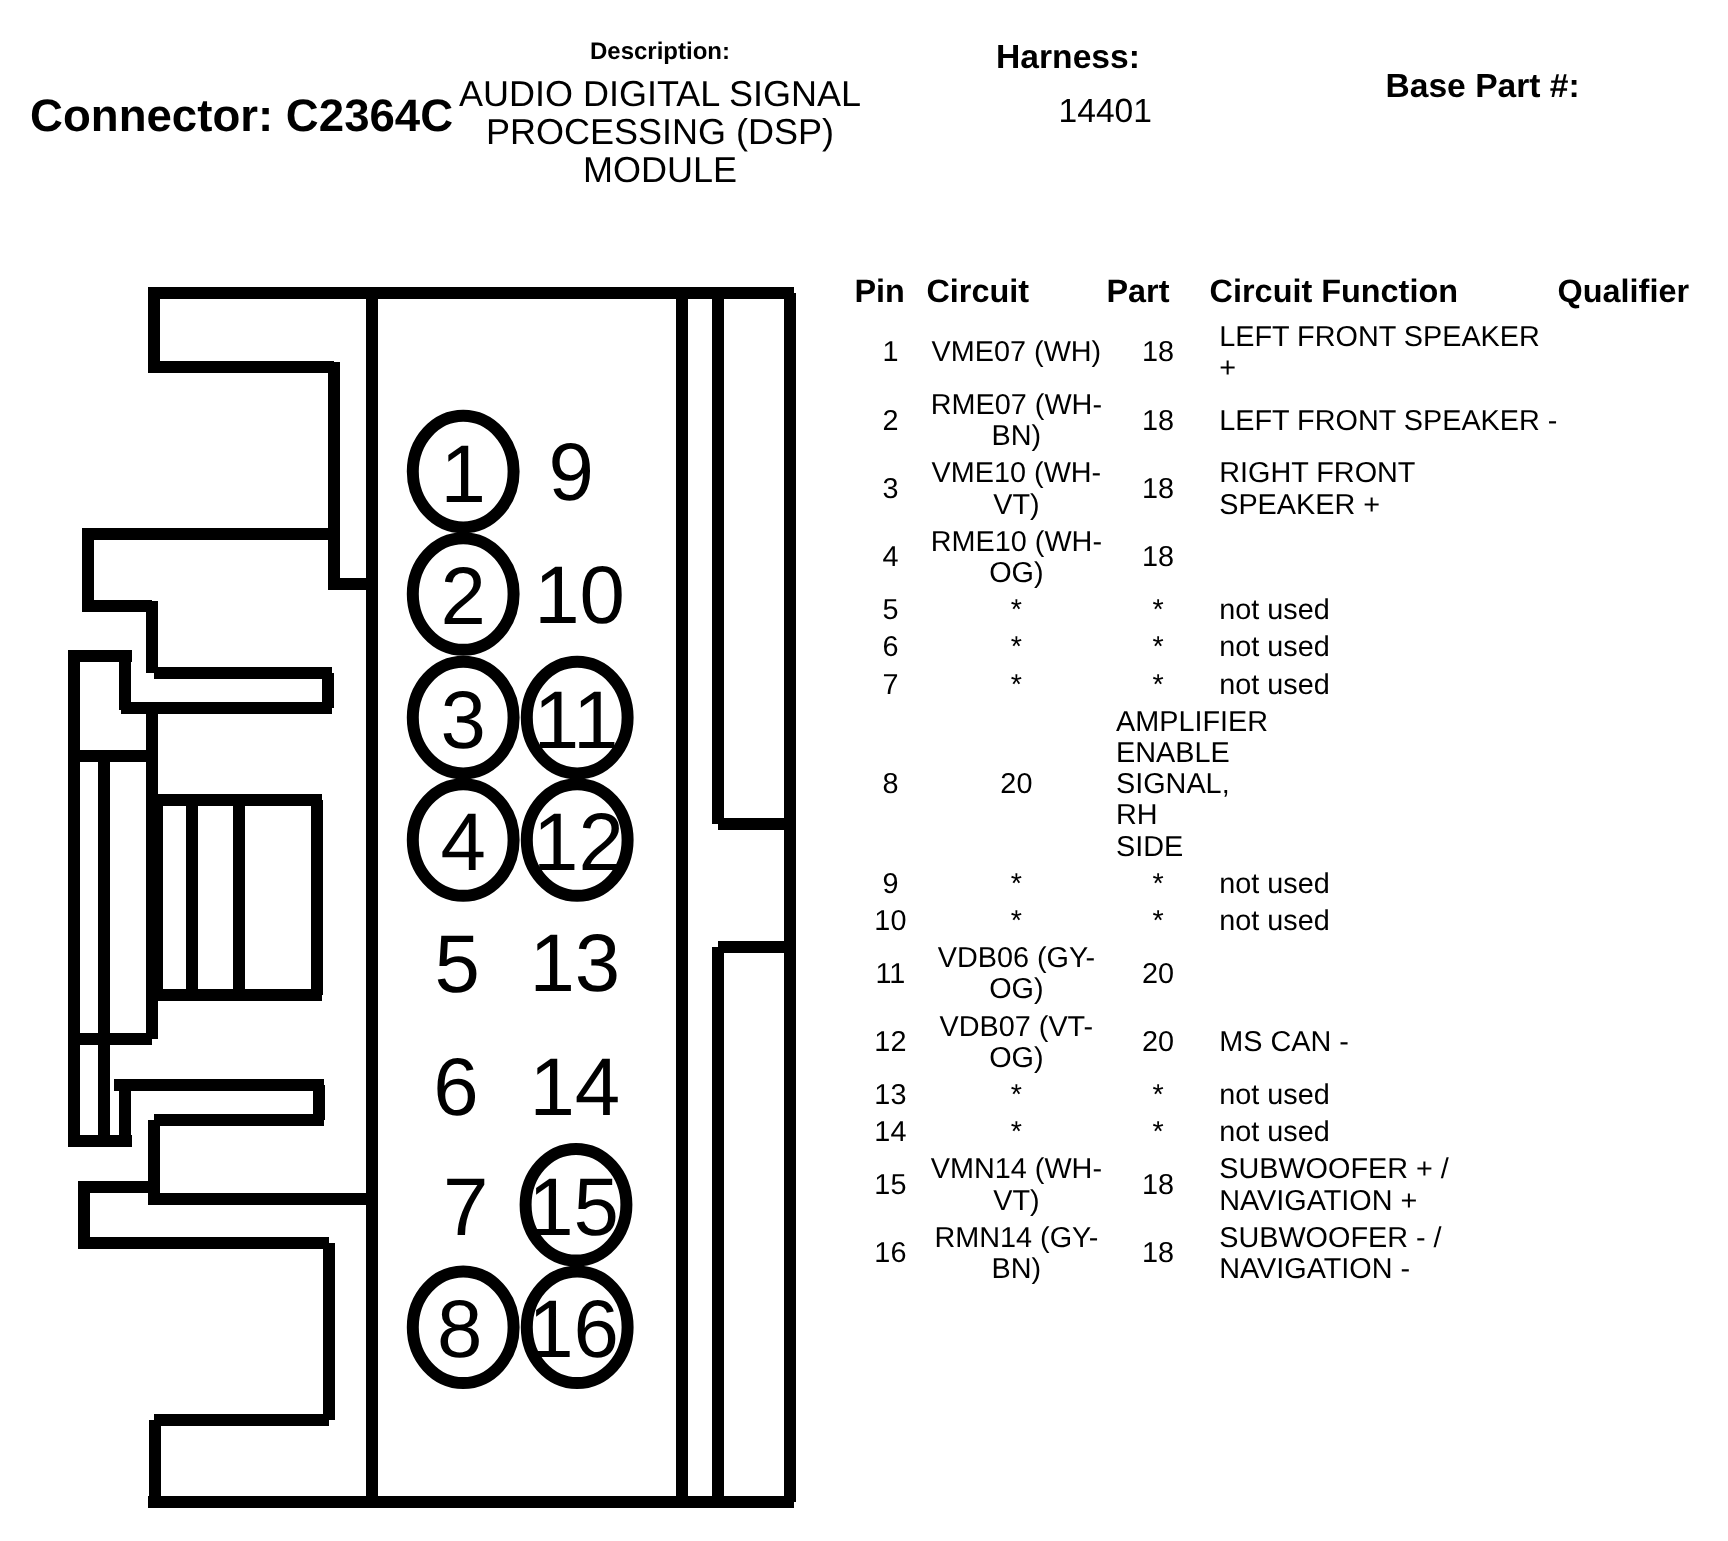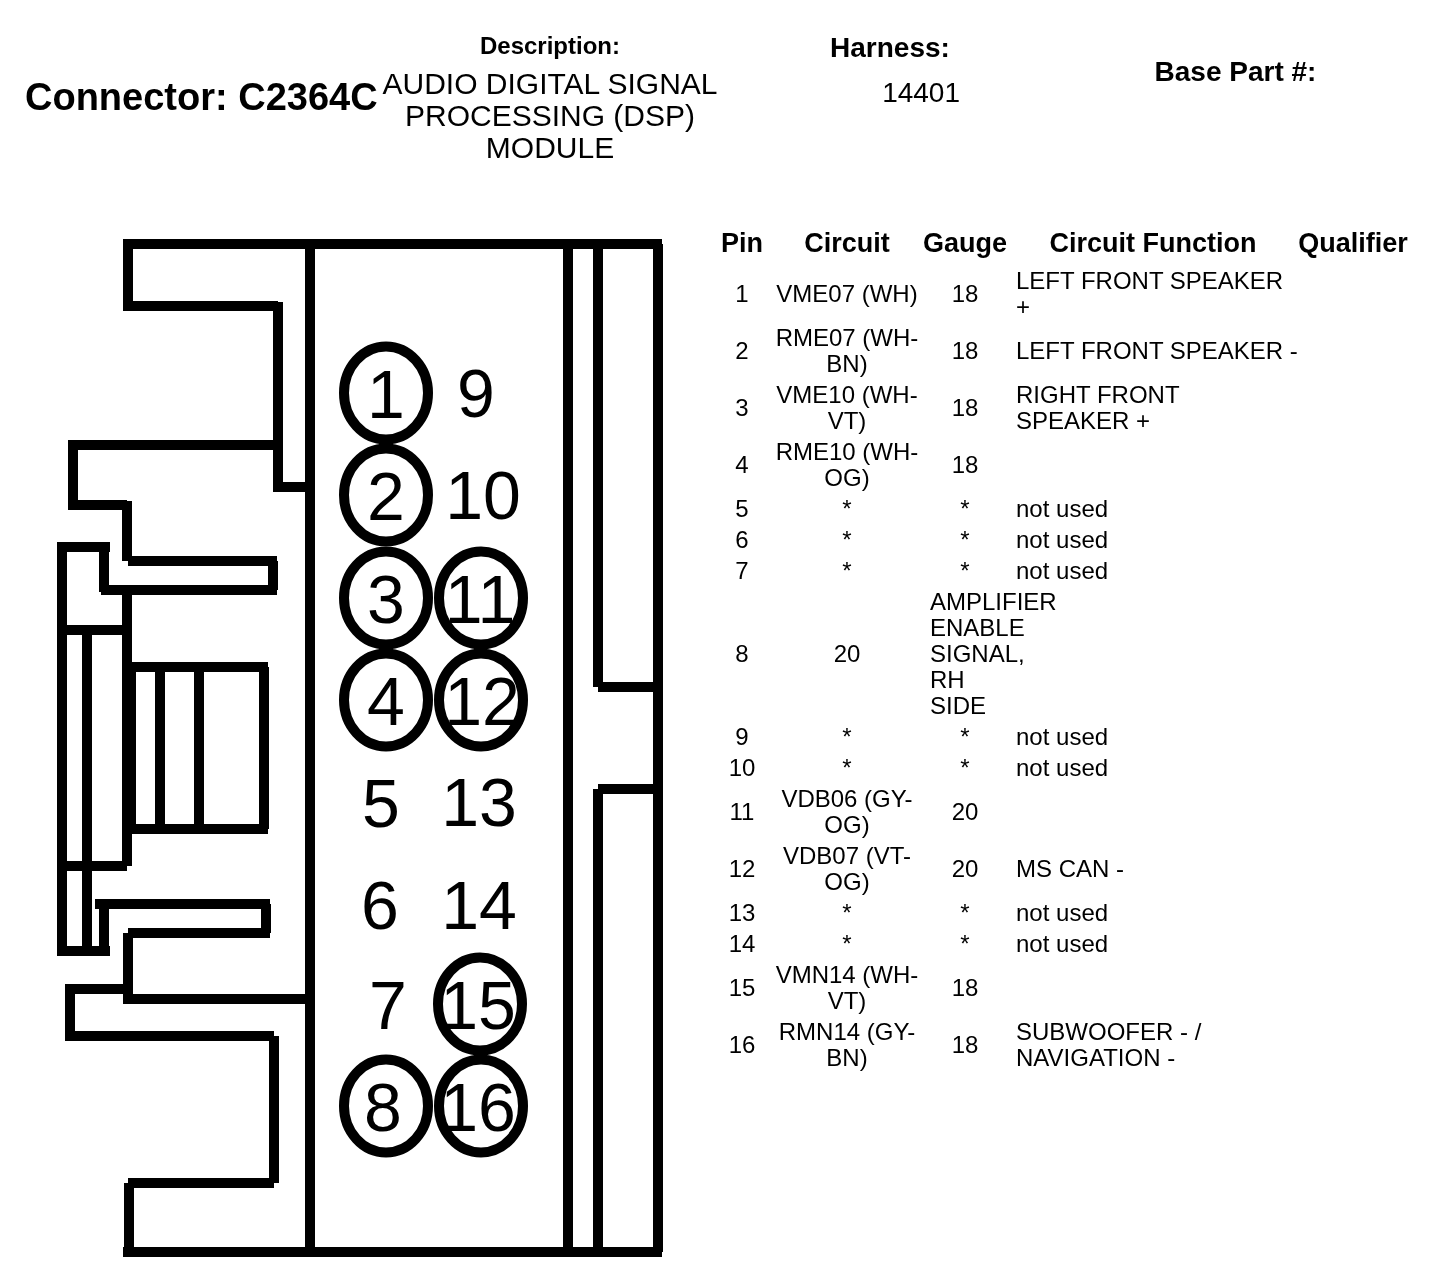--- a/index.html
+++ b/index.html
@@ -2,34 +2,34 @@
 <html><head>
 <meta charset="utf-8">
 <style>
   html,body{margin:0;padding:0;background:#fff;}
   #canvas{position:relative;width:1440px;height:1284px;background:#fff;overflow:hidden;
           font-family:"Liberation Sans",sans-serif;color:#000;}
 
   
   #connector-title{position:absolute;left:25px;top:76px;font-size:38px;font-weight:bold;white-space:nowrap;text-align:center;}
   #desc-block{position:absolute;left:380px;top:32px;width:340px;text-align:center;}
-  #desc-label{font-size:24px;font-weight:bold;margin-bottom:8px;}
+  #desc-label{font-size:20px;font-weight:bold;margin-bottom:8px;}
   #desc-value{font-size:30px;line-height:32px;white-space:pre-line;}
   #harness-block{position:absolute;left:820px;top:32px;width:140px;text-align:center;}
   #harness-label{font-size:28px;font-weight:bold;margin-bottom:13px;}
   #harness-value{font-size:28px;text-align:right;}
   #basepart-block{position:absolute;left:1143px;top:32px;width:185px;text-align:center;}
   #basepart-label{font-size:28px;font-weight:bold;margin-bottom:13px;margin-top:24px;}
   #basepart-value{font-size:28px;min-height:28px;}
 
   
   #pin-table{position:absolute;left:712px;top:228px;width:700px;}
   .thead,.trow{display:grid;grid-template-columns:60px 150px 86px 290px 110px;}
   .thead{font-size:27px;font-weight:bold;margin-bottom:9px;}
-  .thead > div{text-align:center;}
+  .thead > div{}
   .trow{font-size:24px;line-height:26px;margin-bottom:5px;align-items:center;}
   .cell-pin,.cell-circuit,.cell-gauge{text-align:center;}
   .cell-circuit,.cell-func{white-space:pre-line;}
   .cell-func{padding-left:8px;text-align:left;}
   .cell-qual{text-align:center;}
 
   
   #connector-svg{position:absolute;left:0;top:0;}
   .outline{stroke:#000;stroke-width:10;fill:none;shape-rendering:crispEdges;}
   .pin-circle{stroke:#000;stroke-width:10;fill:none;}
@@ -148,21 +148,21 @@
       <text class="pin-num" x="479" y="929">14</text>
       <text class="pin-num" x="478" y="1029">15</text>
       <text class="pin-num" x="478" y="1131">16</text>
     </g>
   </svg>
 
   <div id="pin-table">
     <div class="thead">
       <div>Pin</div>
       <div>Circuit</div>
-      <div>Gauge</div>
+      <div>Part</div>
       <div>Circuit Function</div>
       <div>Qualifier</div>
     </div>
 
     <div class="trow">
       <div class="cell-pin">1</div>
       <div class="cell-circuit">VME07 (WH)</div>
       <div class="cell-gauge">18</div>
       <div class="cell-func">LEFT FRONT SPEAKER +</div>
       <div class="cell-qual"></div>
@@ -259,20 +259,22 @@
       <div class="cell-circuit">*</div>
       <div class="cell-gauge">*</div>
       <div class="cell-func">not used</div>
       <div class="cell-qual"></div>
     </div>
     <div class="trow">
       <div class="cell-pin">15</div>
       <div class="cell-circuit">VMN14 (WH-
 VT)</div>
       <div class="cell-gauge">18</div>
+      <div class="cell-func">SUBWOOFER + /
+NAVIGATION +</div>
       <div class="cell-qual"></div>
     </div>
     <div class="trow">
       <div class="cell-pin">16</div>
       <div class="cell-circuit">RMN14 (GY-
 BN)</div>
       <div class="cell-gauge">18</div>
       <div class="cell-func">SUBWOOFER - /
 NAVIGATION -</div>
       <div class="cell-qual"></div>

